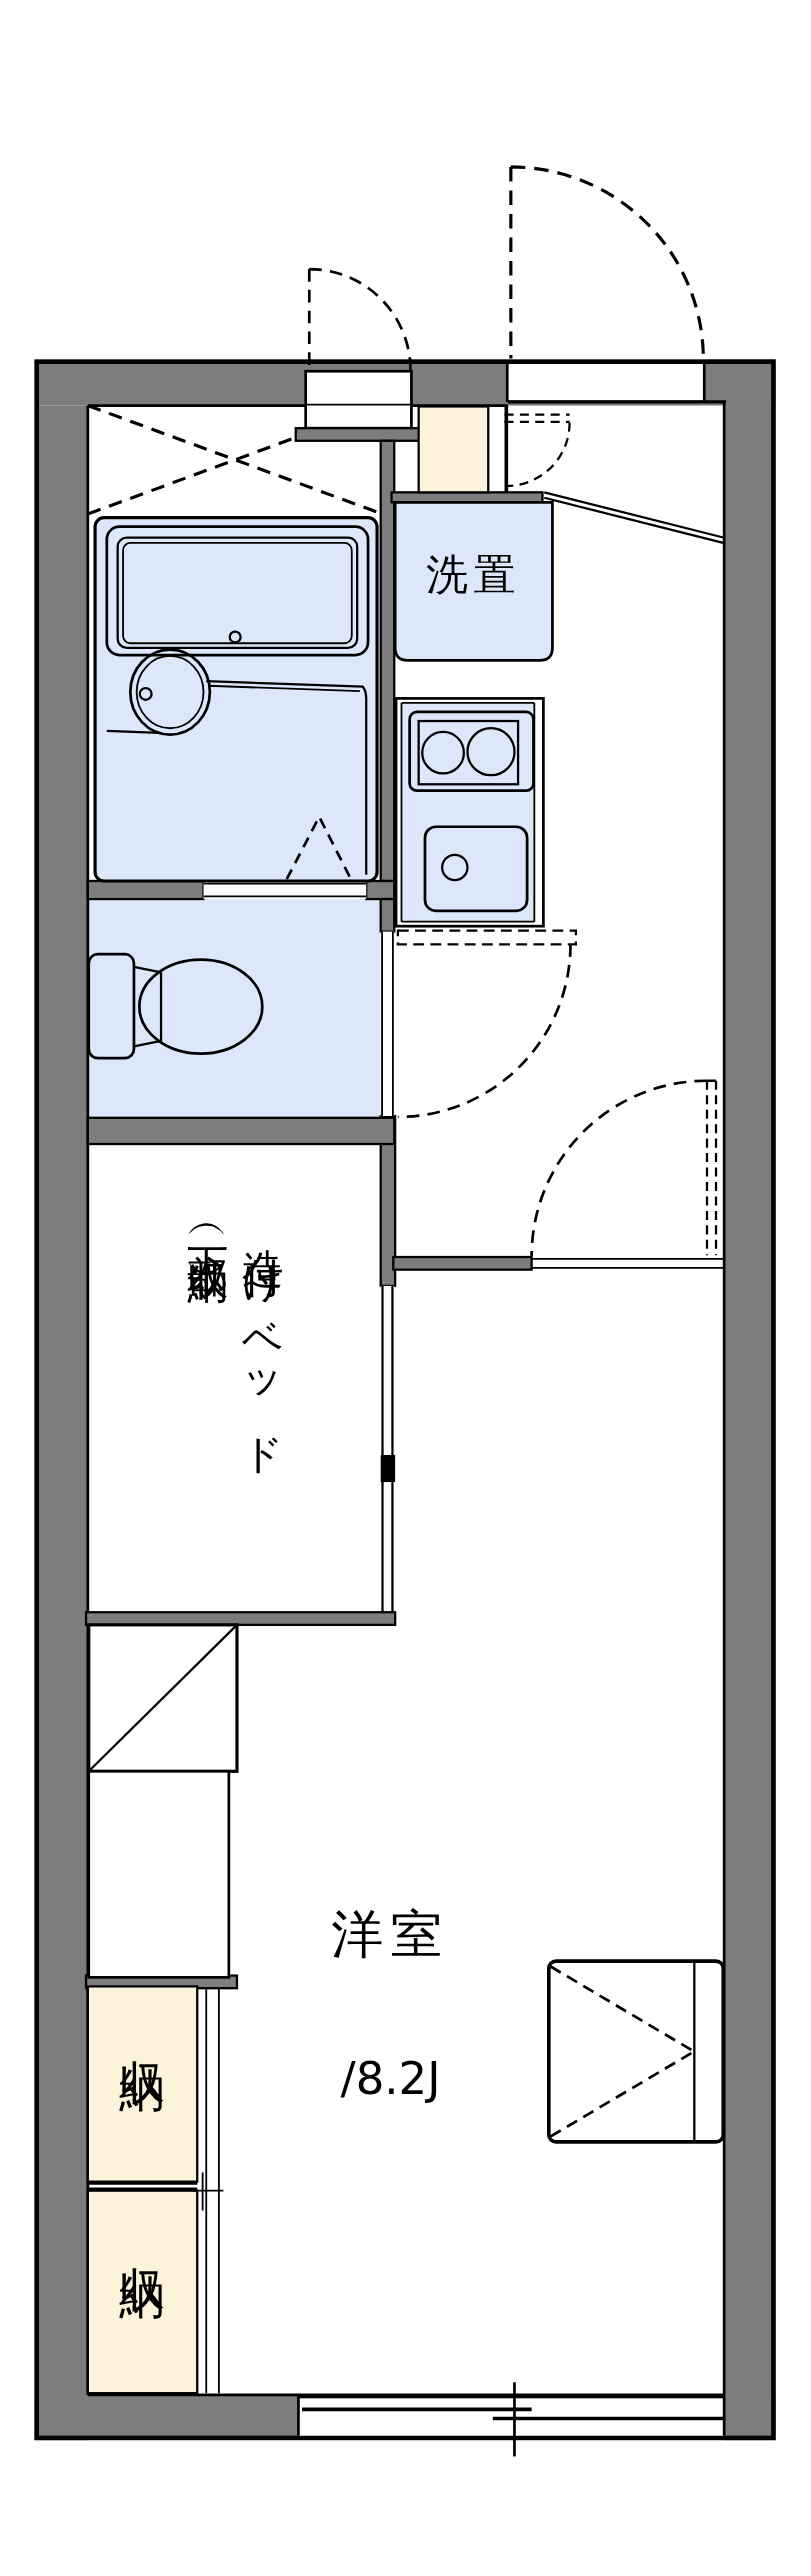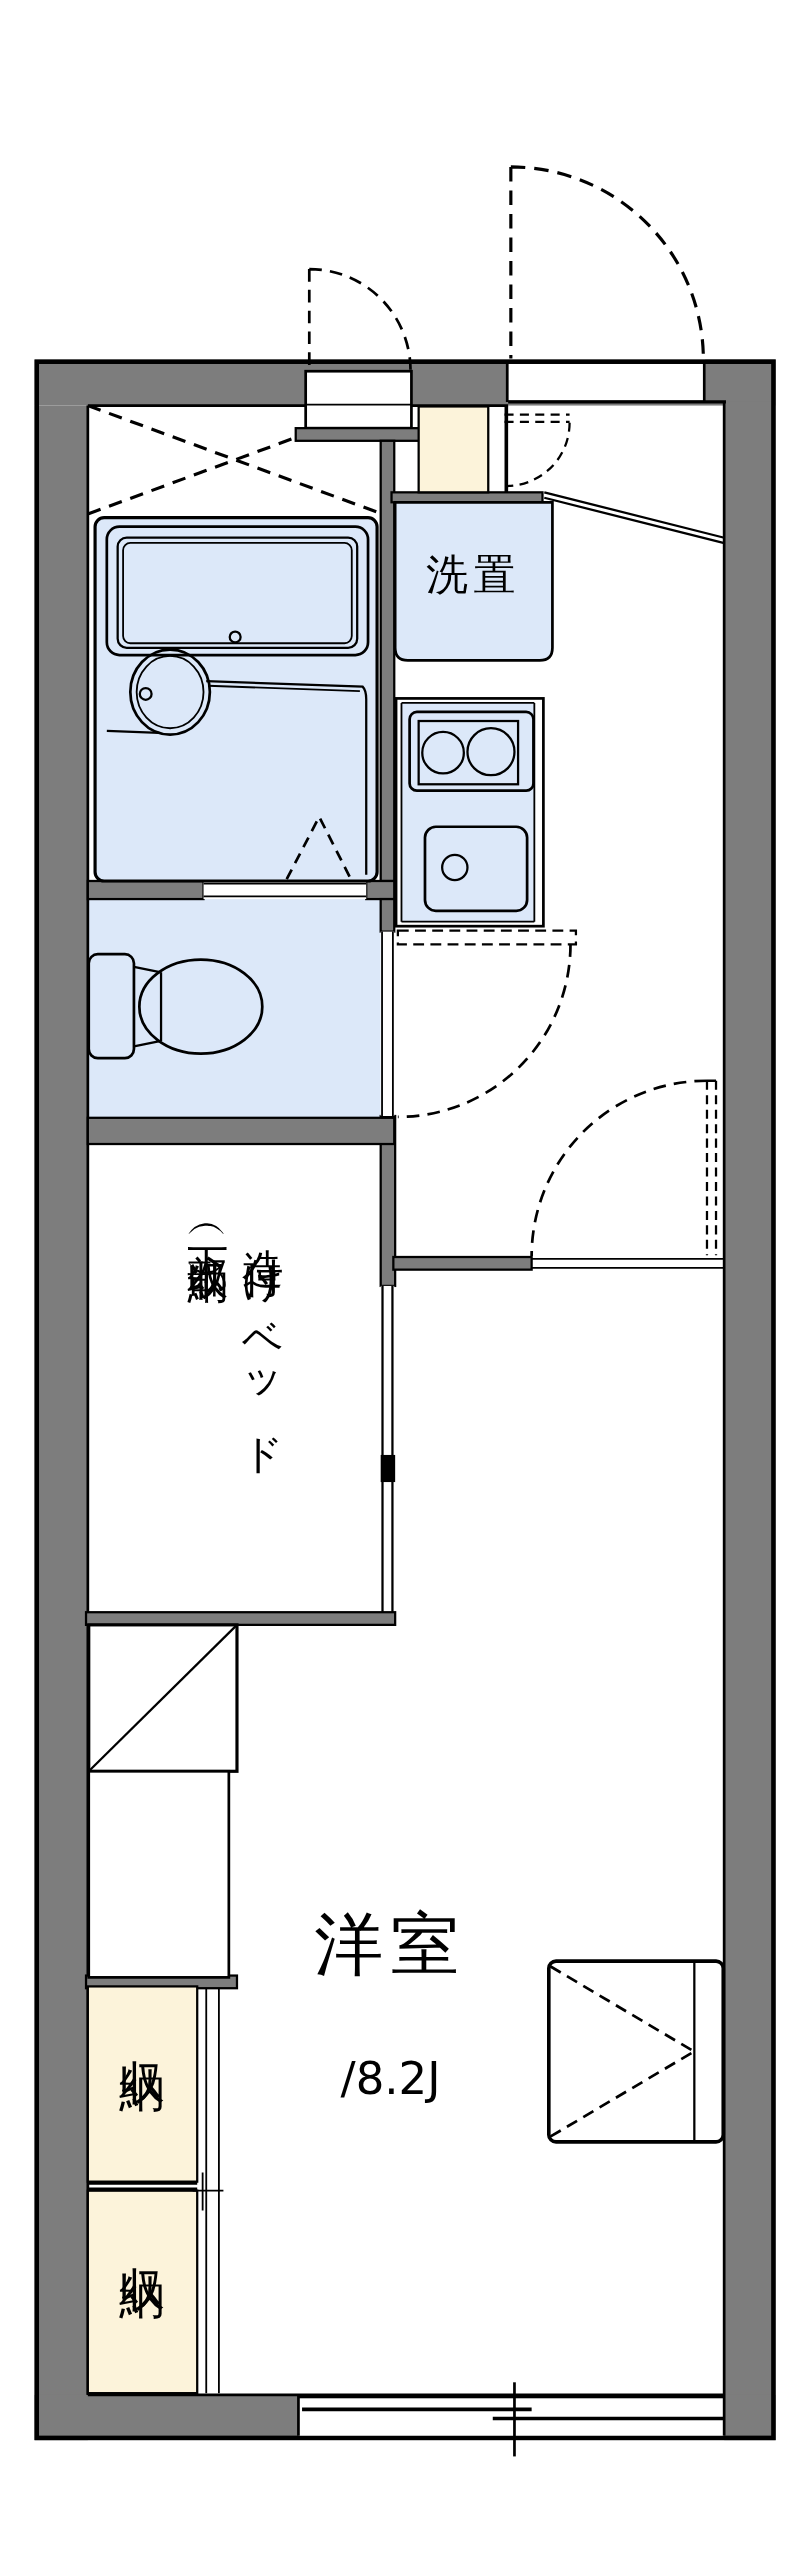--- a/index.html
+++ b/index.html
@@ -23,21 +23,21 @@
   .dsh{stroke:var(--c-line);fill:none;}
   
   .lbl{position:absolute;color:var(--c-line);line-height:1.15;white-space:pre;z-index:5;}
   .center{text-align:center;}
   .vert{writing-mode:vertical-rl;text-orientation:mixed;}
   .lbl-laundry{left:395px;top:535px;width:157px;font-size:42px;letter-spacing:5.4px;text-align:center;}
   .lbl-bed1{left:239px;top:1200px;font-size:41px;letter-spacing:10px;}
   .lbl-bed2{left:184px;top:1195px;font-size:41px;letter-spacing:5.4px;}
   .lbl-sto-u{left:116px;top:2007px;font-size:46px;letter-spacing:9px;}
   .lbl-sto-l{left:116px;top:2214px;font-size:46px;letter-spacing:9px;}
-  .lbl-room{left:246px;top:1889px;width:289px;font-size:69px;letter-spacing:7.2px;}
+  .lbl-room{left:246px;top:1889px;width:289px;font-size:52px;letter-spacing:7.2px;}
   .lbl-area{left:246px;top:1979px;width:289px;font-size:45px;}
   .lbl-area .sup{font-size:26px;position:relative;top:-18px;}
   .lbl-jo{left:246px;top:2037px;width:289px;font-size:45px;}
 </style>
 </head>
 <body>
 
 <div class="stage">
 
 <svg width="812" height="2576" viewBox="0 0 898 2850">

